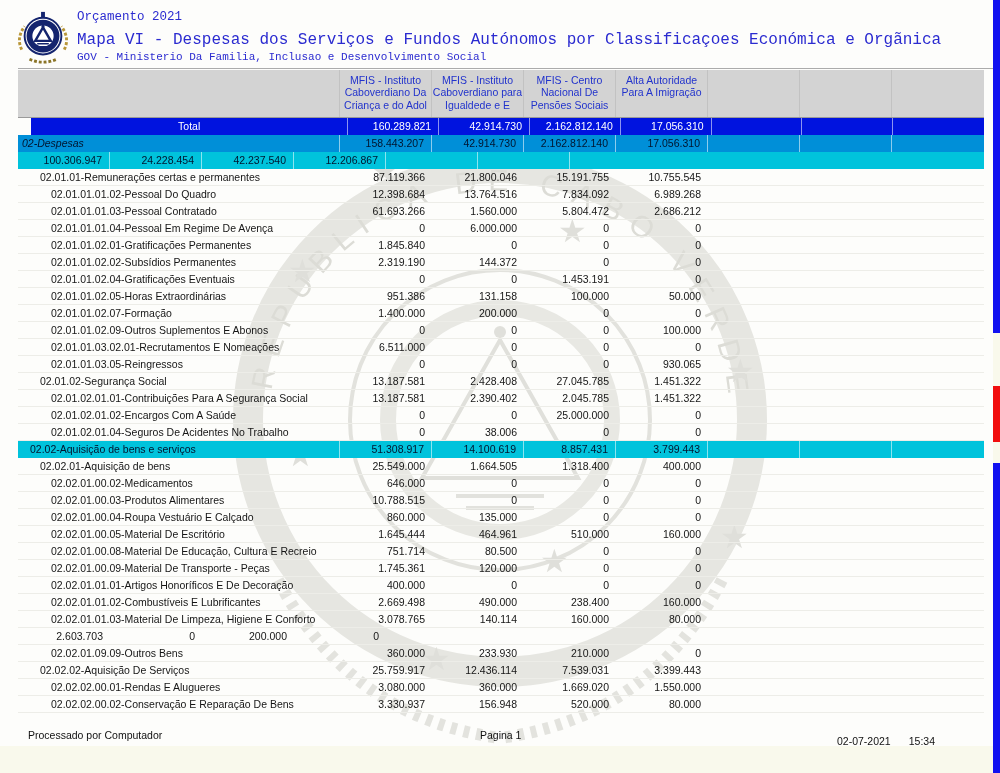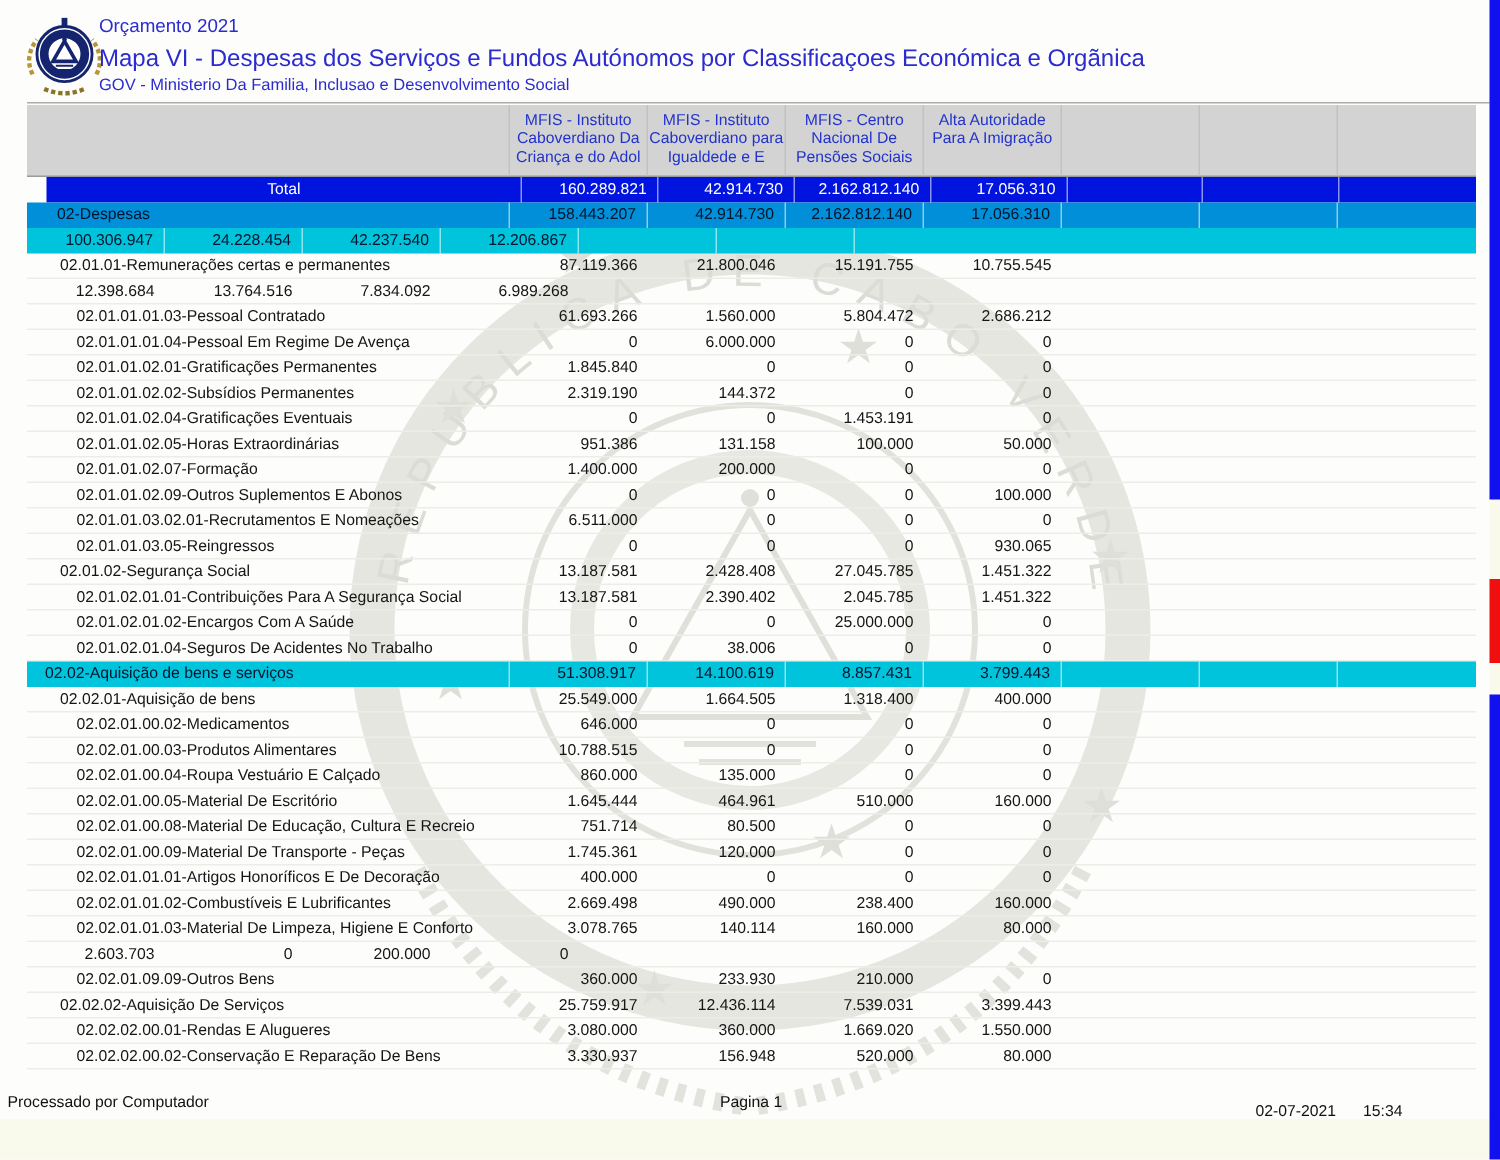--- a/index.html
+++ b/index.html
@@ -17,21 +17,21 @@
   html,body{width:1000px;height:773px;}
   body{
     position:relative;
     background:var(--page-cream);
     font-family:"Liberation Sans","DejaVu Sans",sans-serif;
     overflow:hidden;
     color:#151515;
   }
   .white-area{position:absolute;left:0;top:0;width:993px;height:746px;background:#FDFDFB;z-index:0;}
   .watermark{position:absolute;left:160px;top:110px;z-index:1;pointer-events:none;}
-  .report-header{position:absolute;left:66px;top:10px;z-index:2;}
+  .report-header{position:absolute;left:77px;top:10px;z-index:2;font-family:Liberation Mono, monospace;}
   .brand-line{font-size:12.5px;color:var(--title-color);margin-bottom:7px;}
   .map-title{font-size:16px;color:var(--title-color);margin-bottom:2px;white-space:nowrap;}
   .sub-title{font-size:11px;color:var(--title-color);}
   .logo{position:absolute;left:12px;top:9px;z-index:2;}
   .header-divider{position:absolute;left:18px;top:68px;width:975px;height:1px;background:#ABABAB;z-index:2;}
 
   .table{position:absolute;left:18px;top:70px;width:966px;z-index:2;font-size:10.5px;}
   .hrow{display:flex;height:48px;background:var(--band);border-bottom:1px solid #9A9A9A;}
   .hcell{width:92px;padding-top:4px;text-align:center;color:var(--band-text);
          font-size:10.5px;line-height:1.18;overflow:hidden;border-right:1px solid #C2C2C2;}
@@ -42,27 +42,27 @@
   .trow .cell{overflow:hidden;white-space:nowrap;}
   .trow .label{width:322px;padding-left:4px;}
   .trow .num{width:92px;text-align:right;padding-right:7px;}
   .trow.plain{border-bottom:1px solid #EDEDE8;background:transparent;}
   .trow.total{background:var(--total-row);color:#FFFFFF;margin-left:13px;}
   .trow.total .label{text-align:center;padding-left:0;}
   .trow.blue{background:var(--blue-row);color:#00142E;}
   .trow.cyan{background:var(--cyan-row);color:#00142E;}
   .trow.total .cell,.trow.blue .cell,.trow.cyan .cell{border-right:1px solid rgba(255,255,255,0.55);}
   .trow.total .cell:last-child,.trow.blue .cell:last-child,.trow.cyan .cell:last-child{border-right:none;}
-  .trow.lvl1 .label{padding-left:20px;}
+  .trow.lvl1 .label{padding-left:4px;font-style:italic;}
   .trow.lvl2 .label{padding-left:12px;}
   .trow.lvl3 .label{padding-left:22px;}
   .trow.lvl4 .label{padding-left:33px;}
 
   .footer{position:absolute;left:0;top:729px;width:993px;z-index:2;font-size:10.5px;color:#111;}
-  .footer .left{position:absolute;left:5px;top:0;}
+  .footer .left{position:absolute;left:28px;top:0;}
   .footer .center{position:absolute;left:460px;top:0;padding-left:20px;}
   .footer .right{position:absolute;right:58px;top:6px;}
   .footer .right span{margin-left:18px;}
 
   .edge-bar{position:absolute;left:993px;width:7px;z-index:3;}
   .edge-bar.top{top:0;height:333px;background:var(--bar-blue);}
   .edge-bar.mid{top:386px;height:56px;background:var(--bar-red);}
   .edge-bar.bottom{top:463px;height:310px;background:var(--bar-blue);}
 </style>
 </head>
@@ -161,20 +161,21 @@
         <div class="cell label">02.01.01-Remunerações certas e permanentes</div>
         <div class="cell num">87.119.366</div>
         <div class="cell num">21.800.046</div>
         <div class="cell num">15.191.755</div>
         <div class="cell num">10.755.545</div>
         <div class="cell num"></div>
         <div class="cell num"></div>
         <div class="cell num"></div>
       </div>
       <div class="trow plain lvl4">
+        <div class="cell label">02.01.01.01.02-Pessoal Do Quadro</div>
         <div class="cell num">12.398.684</div>
         <div class="cell num">13.764.516</div>
         <div class="cell num">7.834.092</div>
         <div class="cell num">6.989.268</div>
         <div class="cell num"></div>
         <div class="cell num"></div>
         <div class="cell num"></div>
       </div>
       <div class="trow plain lvl4">
         <div class="cell label">02.01.01.01.03-Pessoal Contratado</div>

